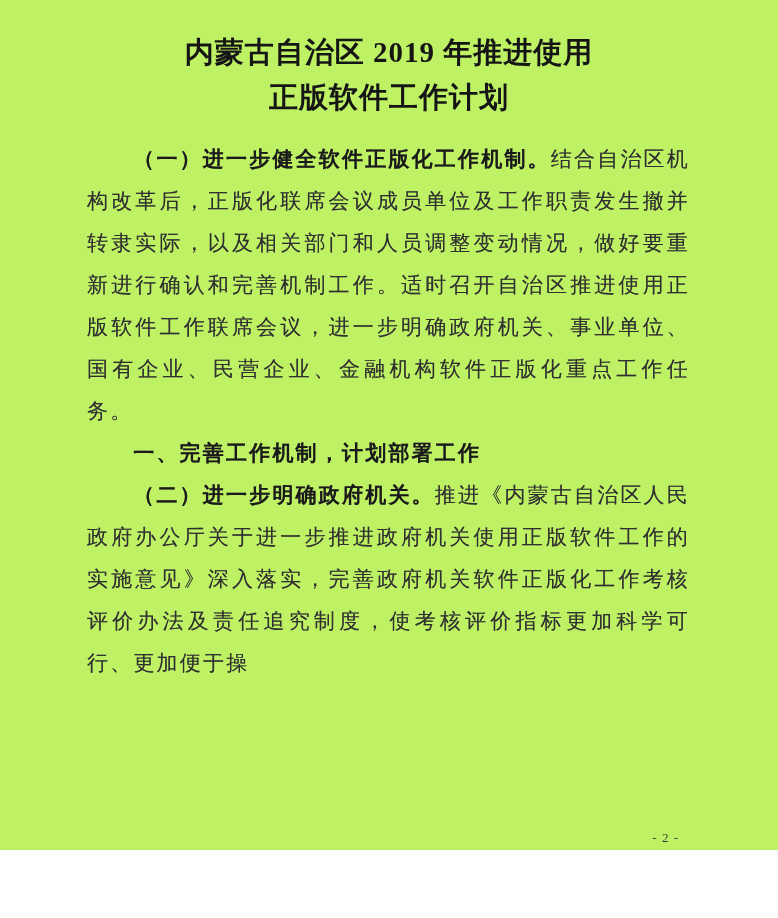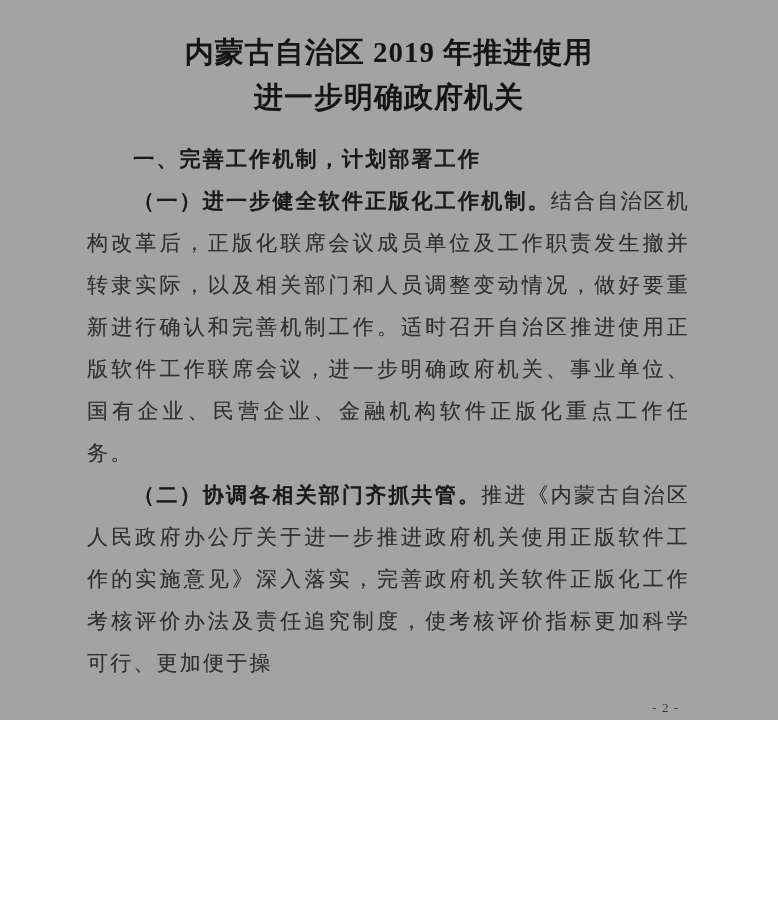--- a/index.html
+++ b/index.html
@@ -3,22 +3,22 @@
 <meta charset="utf-8">
 <style>
   html, body {
     margin: 0;
     padding: 0;
     background: #ffffff;
   }
   .page {
     position: relative;
     width: 778px;
-    height: 720px;
-    background: #a3a3a3;
+    height: 850px;
+    background: #bef264;
     overflow: hidden;
     font-family: "Liberation Serif", "DejaVu Serif", serif;
     color: #2e2e2e;
   }
   .doc-title {
     margin: 0;
     padding-top: 30px;
     text-align: center;
     font-size: 29px;
     font-weight: bold;
@@ -64,31 +64,31 @@
     color: #3c3c3c;
   }
 </style>
 </head>
 <body>
 
 <div class="page">
 
   <h1 class="doc-title">
     <span class="title-line">内蒙古自治区 2019 年推进使用</span>
-    <span class="title-line">进一步明确政府机关</span>
+    <span class="title-line">正版软件工作计划</span>
   </h1>
 
   <div class="doc-body">
 
 
+    <p class="para"><span class="lead-bold">（一）进一步健全软件正版化工作机制。</span><span>结合自治区机构改革后，正版化联席会议成员单位及工作职责发生撤并转隶实际，以及相关部门和人员调整变动情况，做好要重新进行确认和完善机制工作。适时召开自治区推进使用正版软件工作联席会议，进一步明确政府机关、事业单位、国有企业、民营企业、金融机构软件正版化重点工作任务。</span></p>
+
     <p class="para section-heading">一、完善工作机制，计划部署工作</p>
 
-    <p class="para"><span class="lead-bold">（一）进一步健全软件正版化工作机制。</span><span>结合自治区机构改革后，正版化联席会议成员单位及工作职责发生撤并转隶实际，以及相关部门和人员调整变动情况，做好要重新进行确认和完善机制工作。适时召开自治区推进使用正版软件工作联席会议，进一步明确政府机关、事业单位、国有企业、民营企业、金融机构软件正版化重点工作任务。</span></p>
-
-    <p class="para"><span class="lead-bold">（二）协调各相关部门齐抓共管。</span><span>推进《内蒙古自治区人民政府办公厅关于进一步推进政府机关使用正版软件工作的实施意见》深入落实，完善政府机关软件正版化工作考核评价办法及责任追究制度，使考核评价指标更加科学可行、更加便于操</span></p>
+    <p class="para"><span class="lead-bold">（二）进一步明确政府机关。</span><span>推进《内蒙古自治区人民政府办公厅关于进一步推进政府机关使用正版软件工作的实施意见》深入落实，完善政府机关软件正版化工作考核评价办法及责任追究制度，使考核评价指标更加科学可行、更加便于操</span></p>
 
   </div>
 
   <div class="page-footer">
     <span>- 2 -</span>
   </div>
 
 </div>
 
 </body></html>

